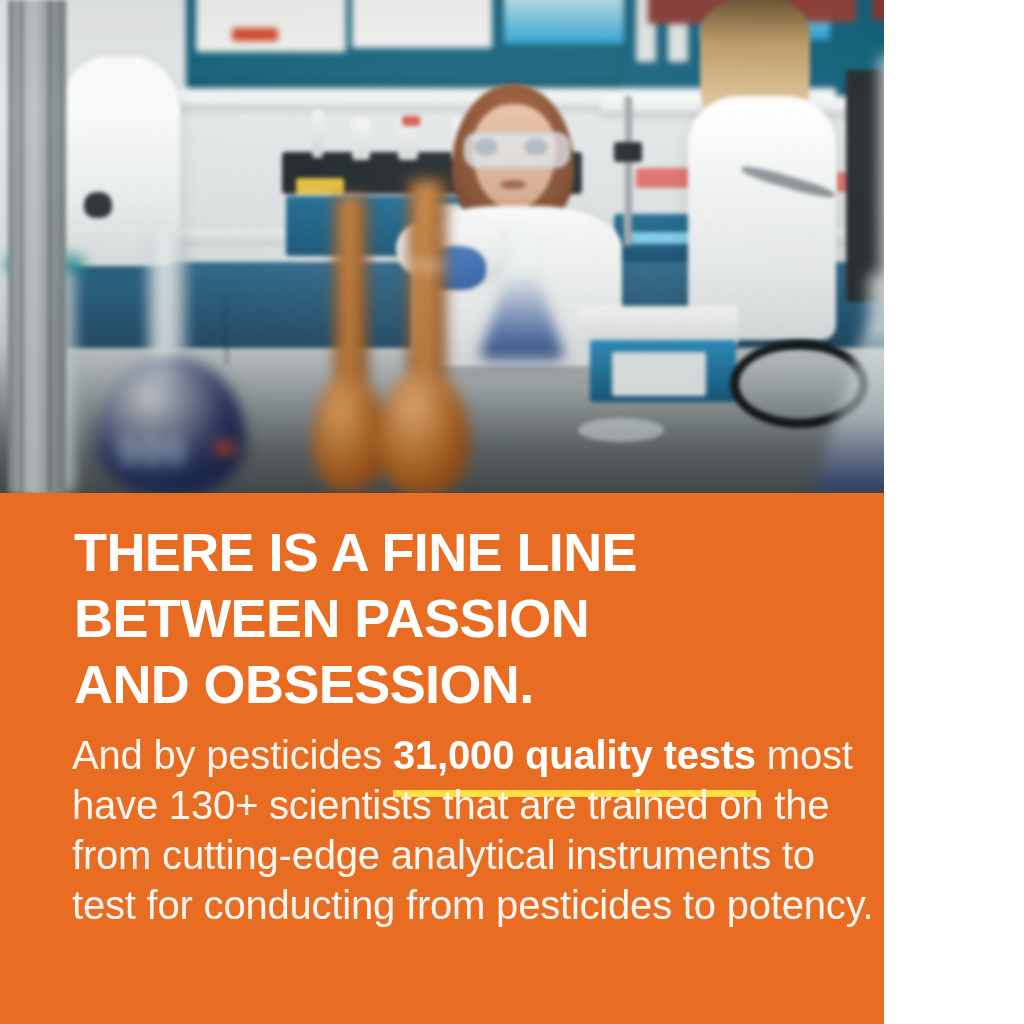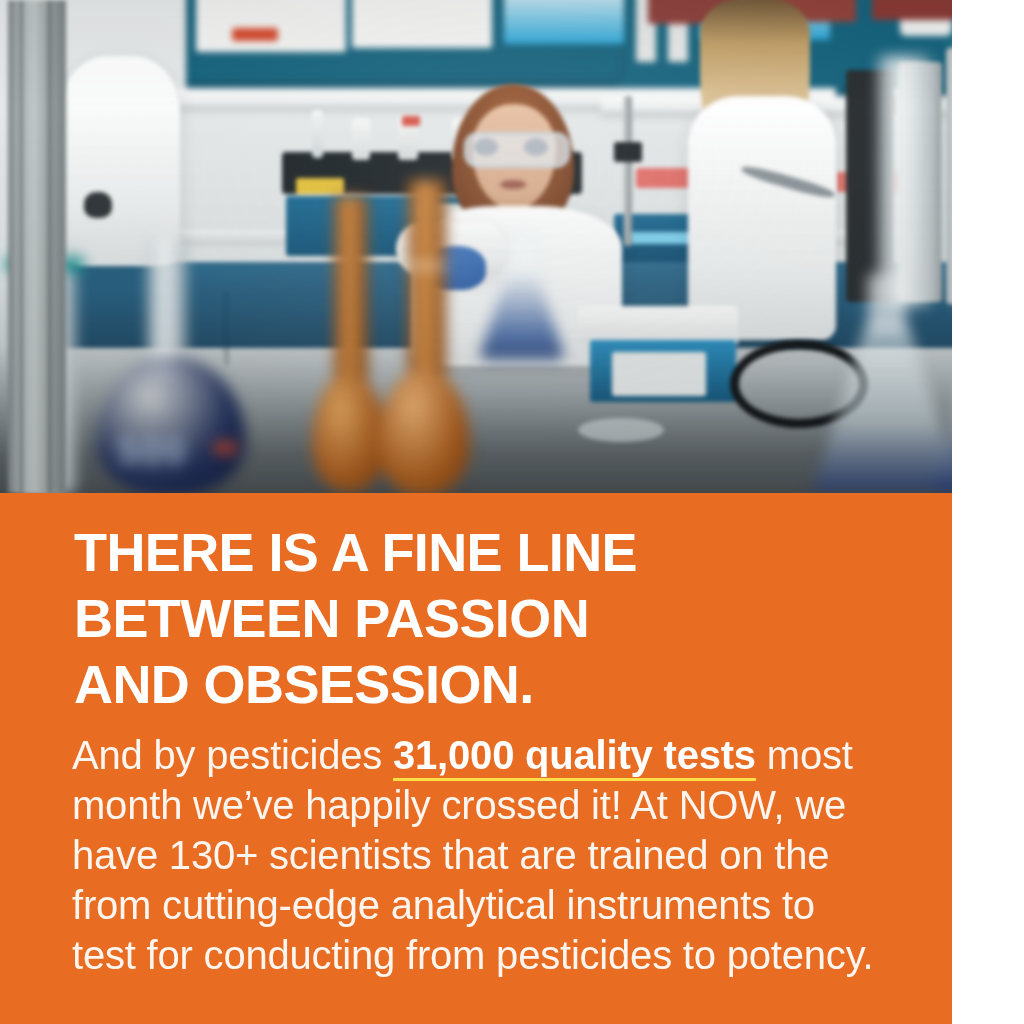--- a/index.html
+++ b/index.html
@@ -7,21 +7,21 @@
     margin: 0;
     padding: 0;
     background: #ffffff;
   }
   body {
     font-family: "Liberation Sans", sans-serif;
   }
 
   .poster {
     position: relative;
-    width: 952px;
+    width: 884px;
     height: 1024px;
     overflow: hidden;
     background: #E96C23;
   }
 
   
   .photo {
     position: absolute;
     left: 0;
     top: 0;
@@ -181,22 +181,22 @@
     font-family: "Liberation Sans", sans-serif;
     font-weight: 400;
     font-size: 40px;
     line-height: 50px;
     letter-spacing: -0.2px;
   }
   .body-copy .bc-line { display: block; white-space: nowrap; }
   .hl-strong {
     font-weight: 700;
     color: #ffffff;
-    border-bottom: 3px solid #fde047;
-    padding-bottom: 1px;
+    border-bottom: 7px solid #fde047;
+    padding-bottom: 13px;
   }
 </style>
 </head>
 <body>
 
 <div class="poster">
 
   <div class="photo">
     <div class="photo-scene">
 
@@ -349,20 +349,19 @@
   <div class="panel">
 
     <h1 class="headline">
       <span class="hl-line">THERE IS A FINE LINE</span>
       <span class="hl-line">BETWEEN PASSION</span>
       <span class="hl-line">AND OBSESSION.</span>
     </h1>
 
     <p class="body-copy">
       <span class="bc-line"><span>And by pesticides </span><span class="hl-strong">31,000 quality tests</span><span> most</span></span>
-      <span class="bc-line">month we’ve happily crossed it! At NOW, we</span>
       <span class="bc-line">have 130+ scientists that are trained on the</span>
       <span class="bc-line">from cutting-edge analytical instruments to</span>
       <span class="bc-line">test for conducting from pesticides to potency.</span>
     </p>
 
   </div>
 </div>
 
 </body></html>

